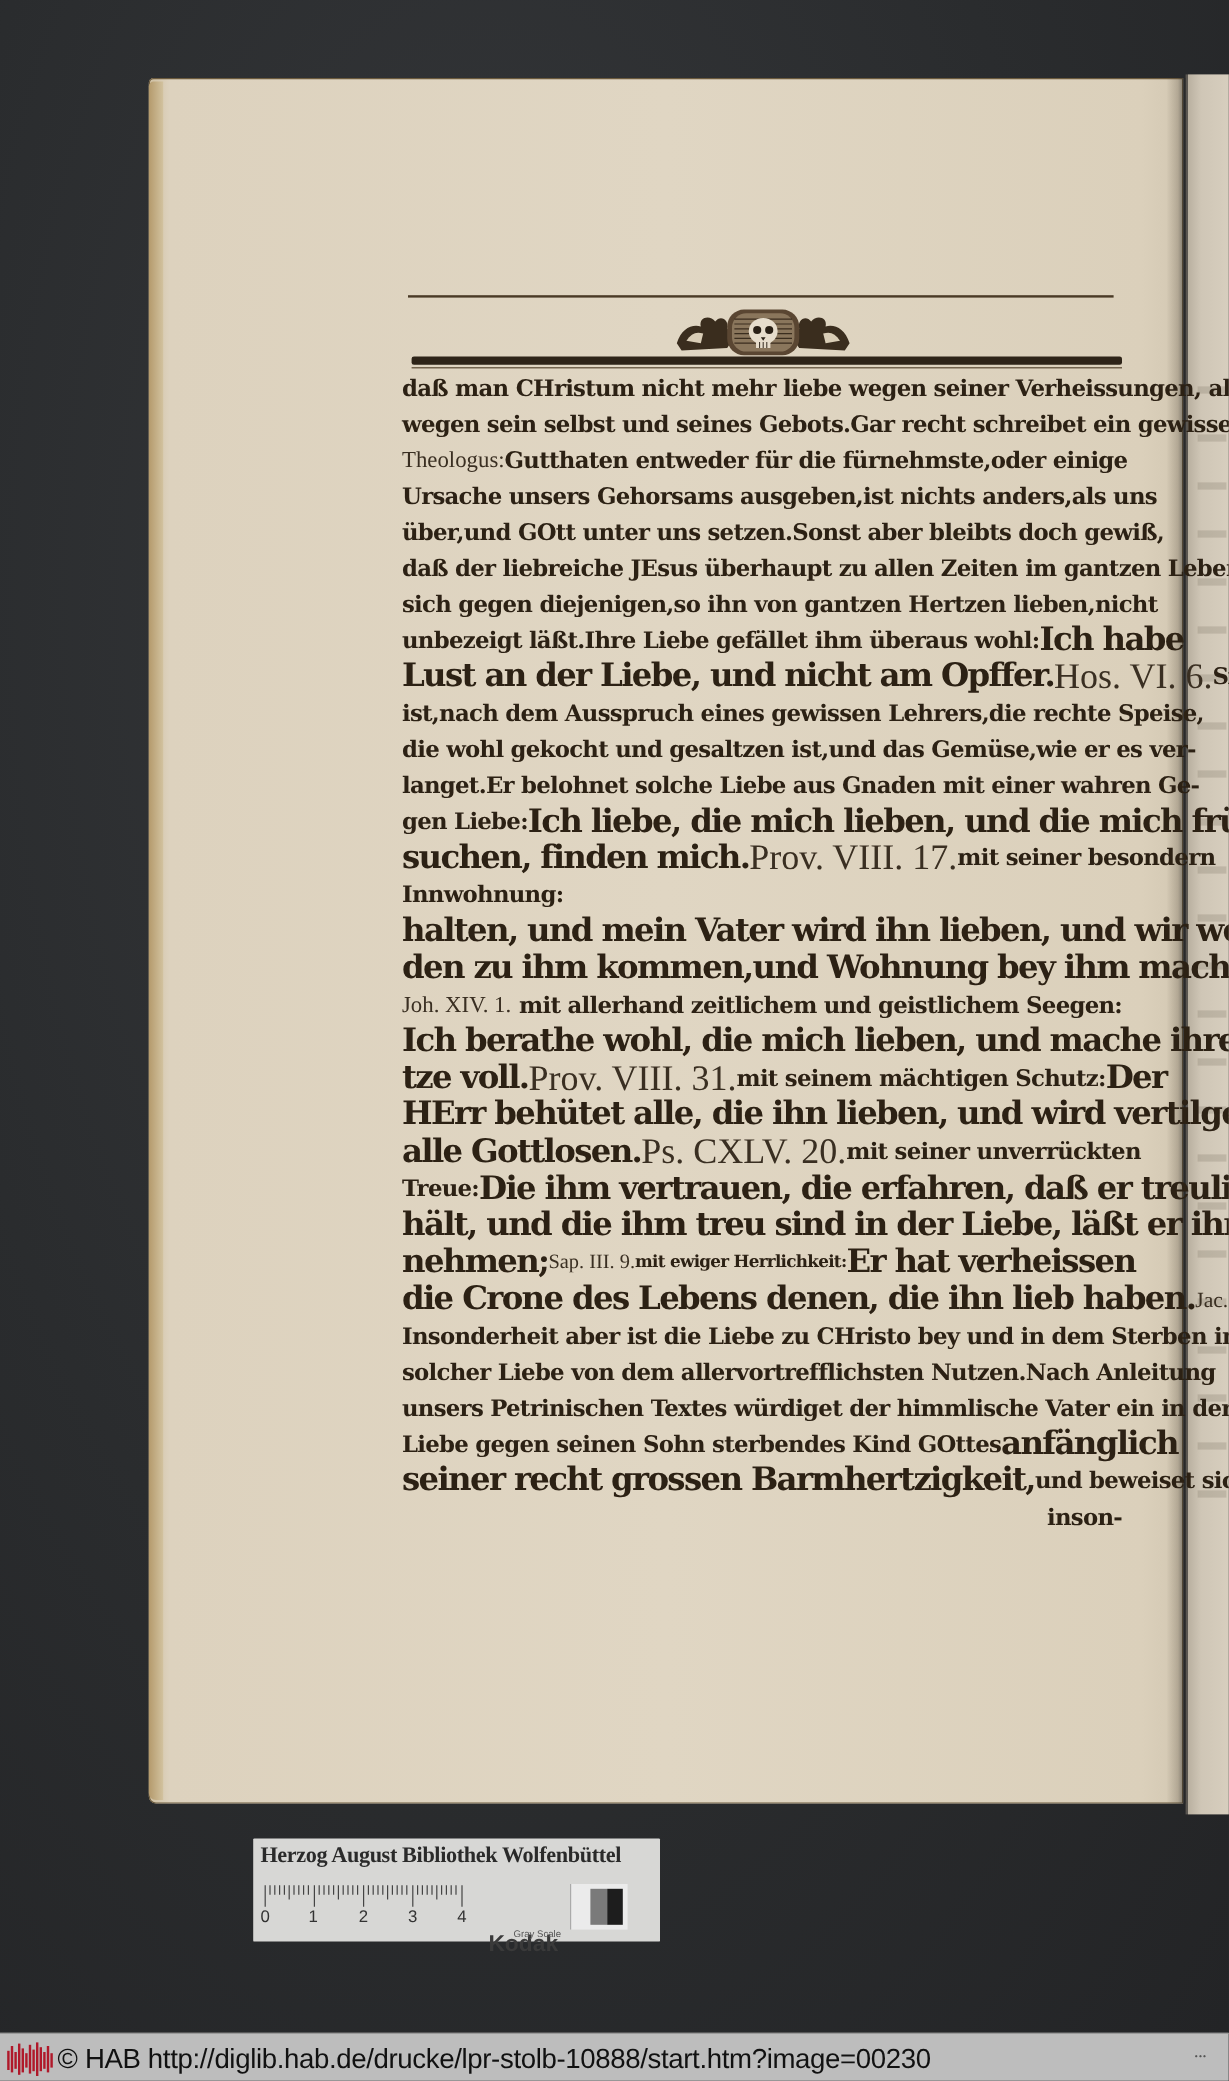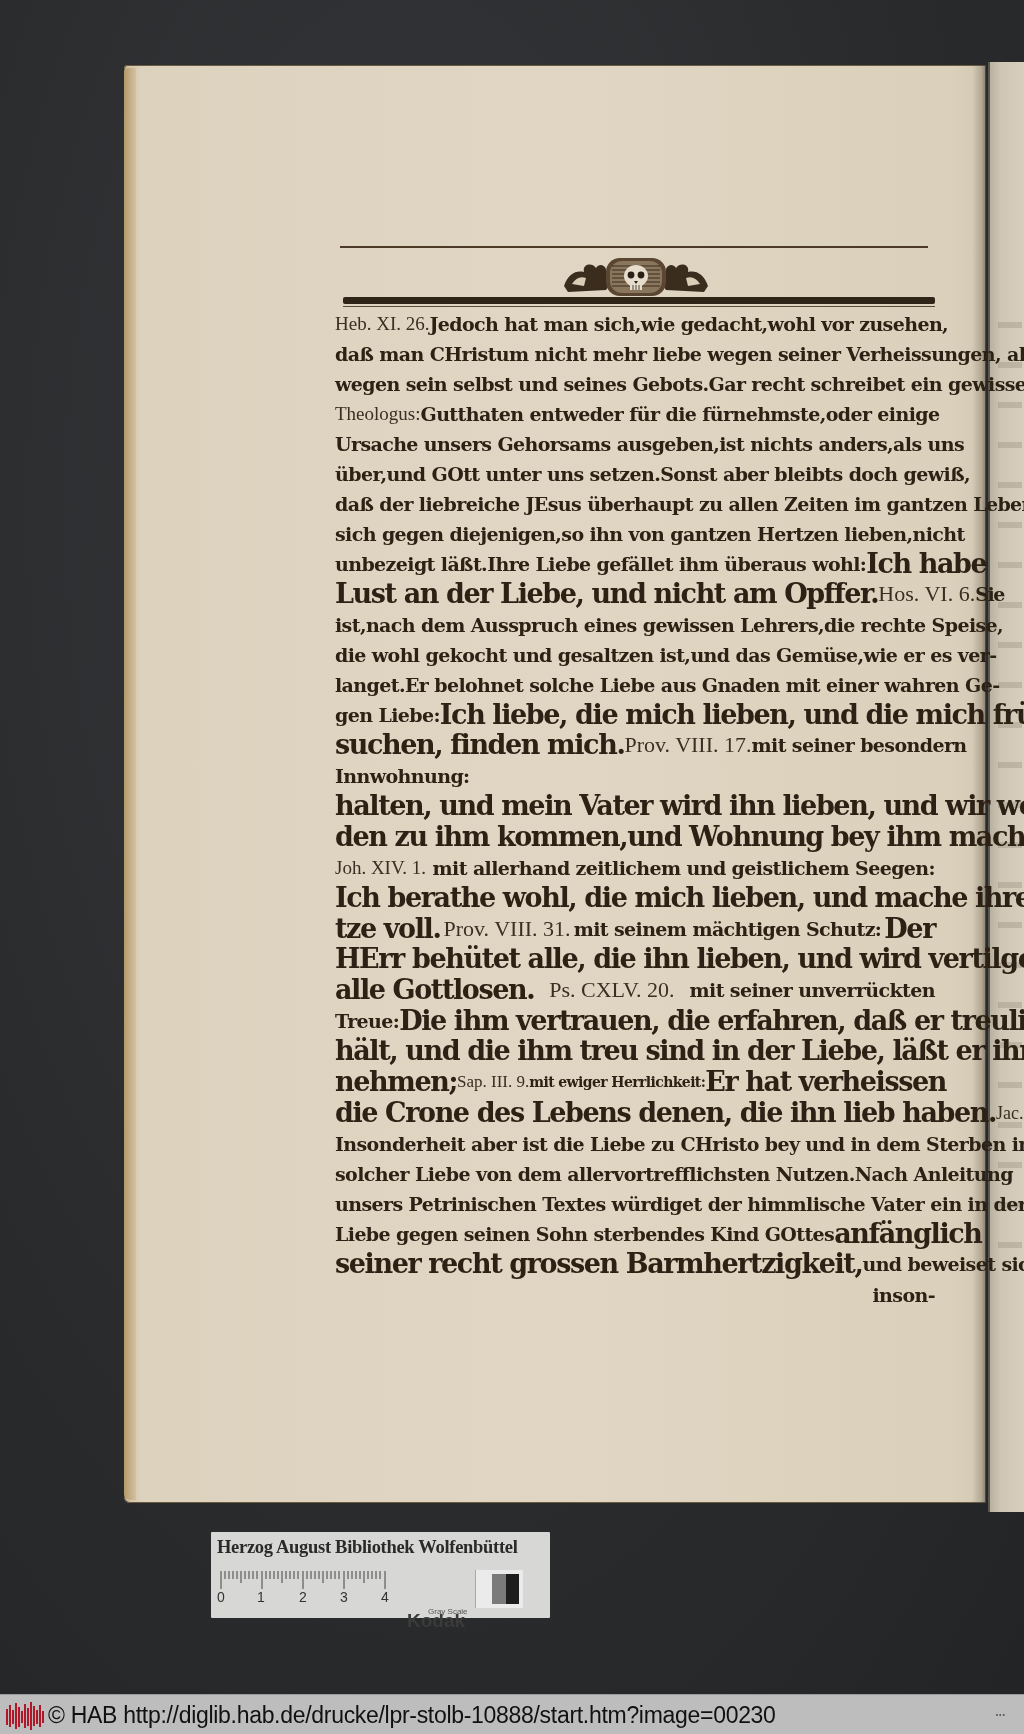--- a/index.html
+++ b/index.html
@@ -62,21 +62,21 @@
     font-family:"DejaVu Serif", serif;
     font-size:19px; letter-spacing:-0.6px;
     display:flex; justify-content:space-between;
     font-weight:bold;
   }
   .line.big { height:31px; font-size:27px; letter-spacing:-1.4px; }
   .line.right { justify-content:flex-end;text-align:center; }
   .line span { display:inline-block; }
   .ref { font-family:"Liberation Serif", serif; font-weight:normal; color:#3a2f22; letter-spacing:0; }
   .big-span { font-size:27px; letter-spacing:-1.4px; }
-  .med { font-size:22px;text-align:right; }
+  .med { font-size:30px;text-align:right; }
   
   .lib-label {
     position:absolute; left:211px; top:1532px; width:339px; height:86px;
     background:#d7d7d5;
     border-radius:1px;
   }
   .lib-title {
     position:absolute; left:6px; top:5px;
     font-family:"Liberation Serif", serif; font-weight:bold; font-size:18.5px; color:#2a2a2a;
     letter-spacing:-0.3px; white-space:nowrap;
@@ -184,26 +184,20 @@
   <g stroke="#2a2016" stroke-width="0.8">
       <line x1="71" y1="33" x2="71" y2="38"></line>
       <line x1="74" y1="33" x2="74" y2="38"></line>
       <line x1="77" y1="33" x2="77" y2="38"></line>
     </g>
 </svg>
 <div class="rule-thick"></div>
 <div class="rule-thin2"></div>
 
 <div class="textblock">
-  <div class="line">
-    <span class="ref">Heb. XI. 26.</span>
-    <span>Jedoch hat man sich,</span>
-    <span>wie gedacht,</span>
-    <span>wohl vor zusehen,</span>
-  </div>
   <div class="line">
     <span>daß man CHristum nicht mehr liebe wegen seiner Verheissungen, als</span>
   </div>
   <div class="line">
     <span>wegen sein selbst und seines Gebots.</span>
     <span>Gar recht schreibet ein gewisser</span>
   </div>
   <div class="line">
     <span class="ref">Theologus:</span>
     <span>Gutthaten entweder für die fürnehmste,</span>

